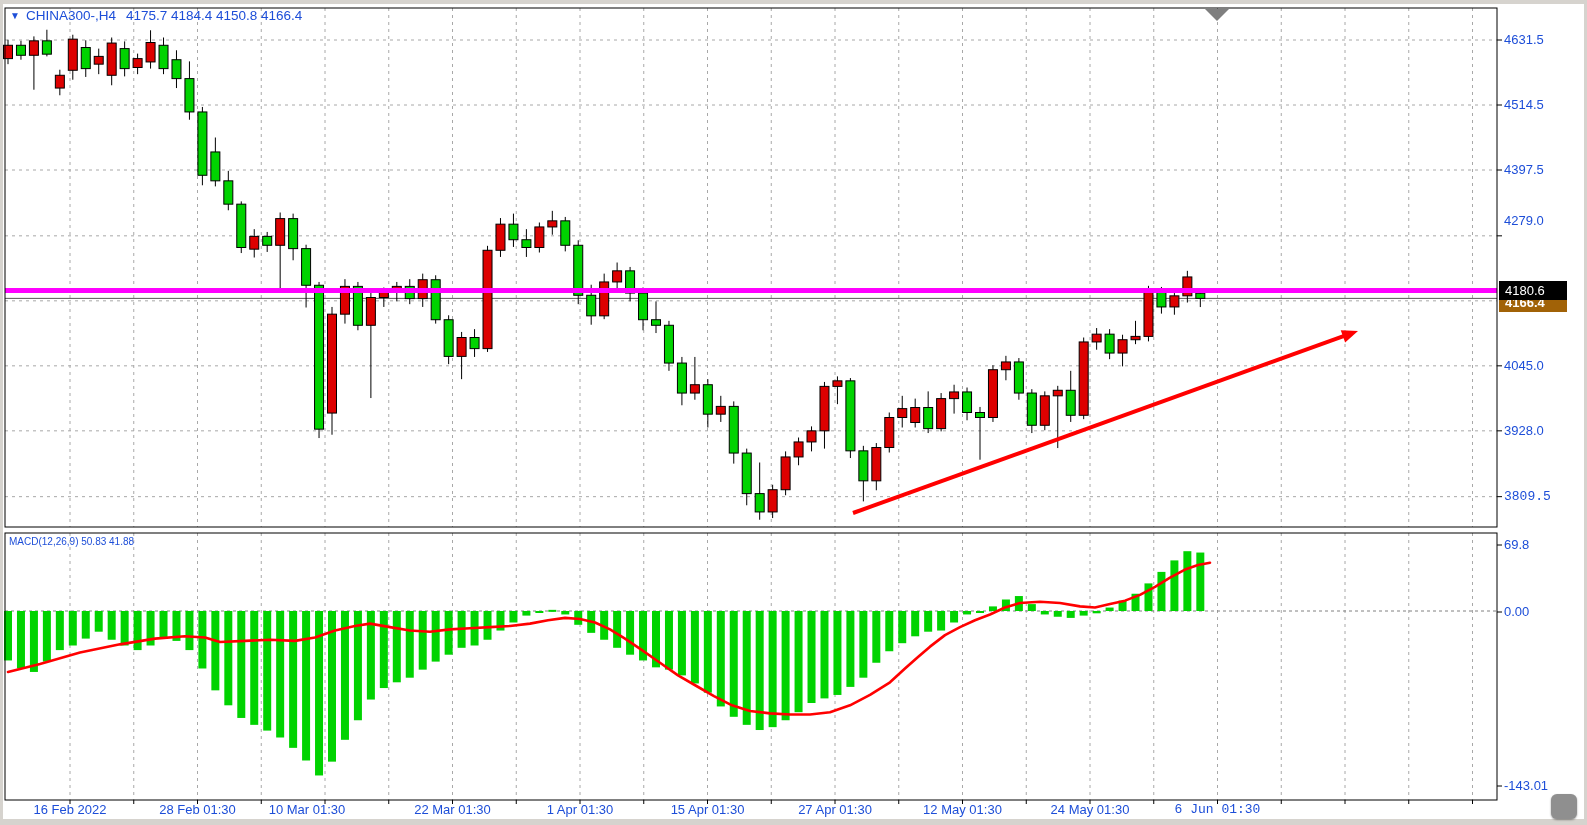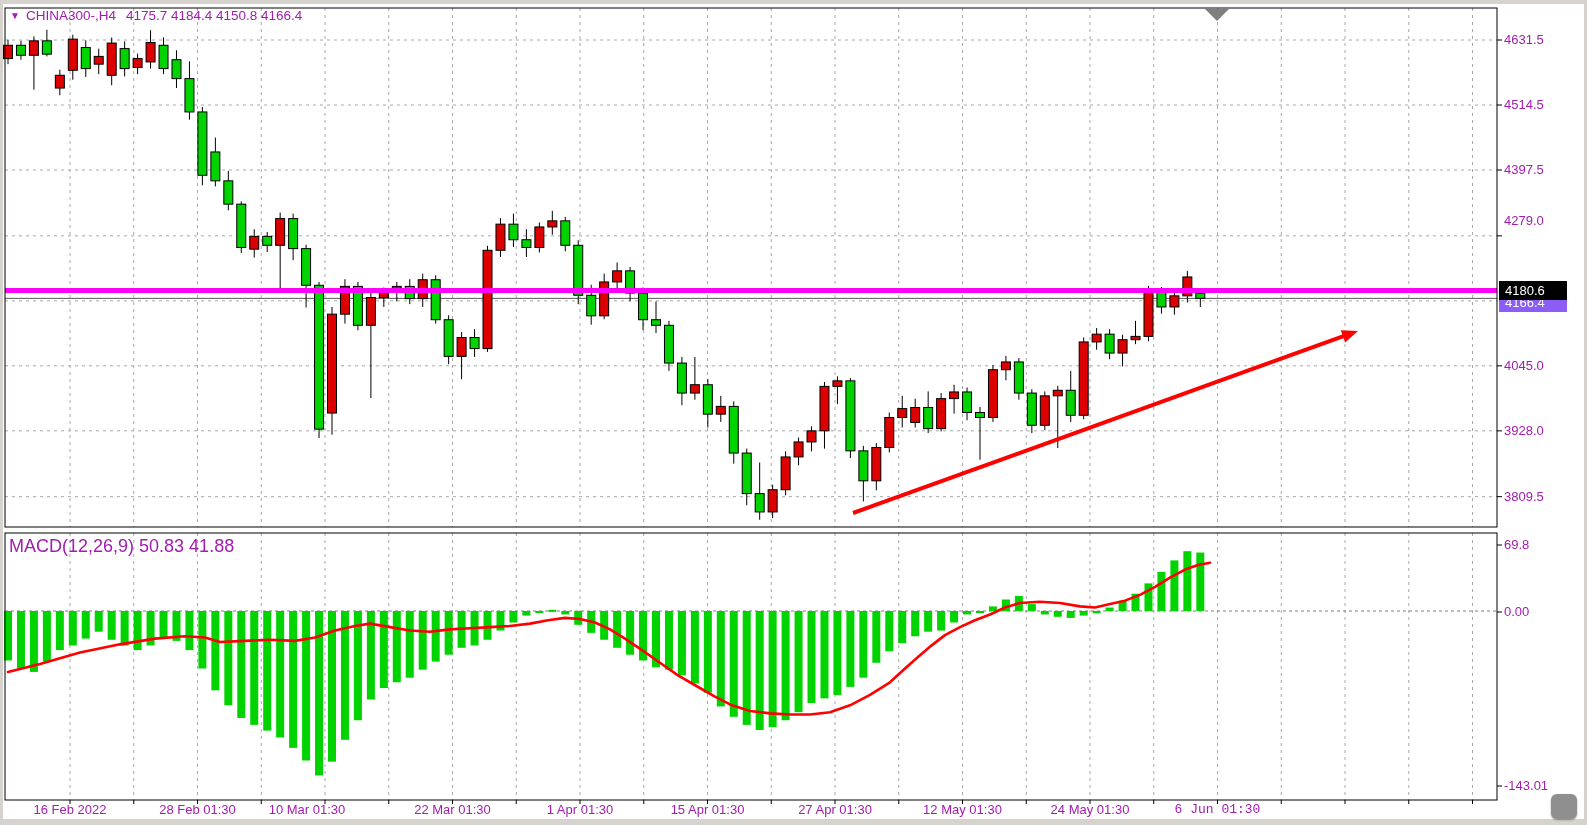--- a/index.html
+++ b/index.html
@@ -1,23 +1,23 @@
 <!DOCTYPE html>
 <html><head>
 <meta charset="utf-8">
 <style>
   html,body{margin:0;padding:0;width:1587px;height:825px;overflow:hidden;
     font-family:"Liberation Sans",sans-serif;background:#d6d3ce;}
   #root{position:relative;width:1587px;height:825px;}
   svg{position:absolute;left:0;top:0;}
-  .txt{position:absolute;color:#a21caf;font-size:13px;white-space:nowrap;}
+  .txt{position:absolute;color:#1d4ed8;font-size:13px;white-space:nowrap;}
   .title{left:10px;top:8px;font-size:13.5px;}
   .title .tri{display:inline-block;margin-right:6px;font-size:10px;position:relative;top:-1px;cursor:pointer;}
   .title .ohlc{margin-left:10px;}
-  .macd-lbl{left:9px;top:536px;font-size:18px;}
+  .macd-lbl{left:9px;top:536px;font-size:10px;}
   .ylab{left:1504px;}
   .xlab{top:802px;transform:translateX(-50%);}
   .badge{position:absolute;left:1499px;width:68px;height:19px;line-height:19px;
     color:#fff;font-size:13px;padding-left:6px;box-sizing:border-box;}
   .blob{position:absolute;left:1551px;top:794px;width:26px;height:25px;
     background:#8f8f8f;border-radius:6px;box-shadow:0 1px 2px rgba(0,0,0,.4);}
 </style>
 </head>
 <body>
 <div id="root">
@@ -411,38 +411,38 @@
   <span>50.83 41.88</span>
 </div>
 
 <div id="ylabs">
       <div class="txt ylab" style="top: 32px;">4631.5</div>
       <div class="txt ylab" style="top: 97px;">4514.5</div>
       <div class="txt ylab" style="top: 162px;">4397.5</div>
       <div class="txt ylab" style="top: 213px;">4279.0</div>
       <div class="txt ylab" style="top: 357.833px;">4045.0</div>
       <div class="txt ylab" style="top: 422.833px;">3928.0</div>
-      <div class="txt ylab" style="top: 488.667px;">3809.5</div>
+      <div class="txt ylab" style="top: 488.667px; font-family: Liberation Mono, monospace;">3809.5</div>
     </div>
 <div id="mlabs">
       <div class="txt ylab" style="top: 537px;">69.8</div>
       <div class="txt ylab" style="top: 604px;">0.00</div>
       <div class="txt ylab" style="top: 778px;">-143.01</div>
     </div>
 <div id="xlabs">
       <div class="txt xlab" style="left: 70px;">16 Feb 2022</div>
       <div class="txt xlab" style="left: 197.5px;">28 Feb 01:30</div>
       <div class="txt xlab" style="left: 307px;">10 Mar 01:30</div>
       <div class="txt xlab" style="left: 452.5px;">22 Mar 01:30</div>
       <div class="txt xlab" style="left: 580px;">1 Apr 01:30</div>
       <div class="txt xlab" style="left: 707.5px;">15 Apr 01:30</div>
       <div class="txt xlab" style="left: 835px;">27 Apr 01:30</div>
       <div class="txt xlab" style="left: 962.5px;">12 May 01:30</div>
       <div class="txt xlab" style="left: 1090px;">24 May 01:30</div>
       <div class="txt xlab" style="left: 1217.5px; font-family: Liberation Mono, monospace;">6 Jun 01:30</div>
     </div>
 
-<div class="badge" id="bid-badge" style="background: #8b5cf6; top: 292.5px;">4166.4</div>
+<div class="badge" id="bid-badge" style="background: #a16207; top: 292.5px; font-weight: bold;">4166.4</div>
 <div class="badge" id="res-badge" style="background: #000000; top: 281px;">4180.6</div>
 
 <div class="blob"></div>
 
 </div>
 
 </body></html>

